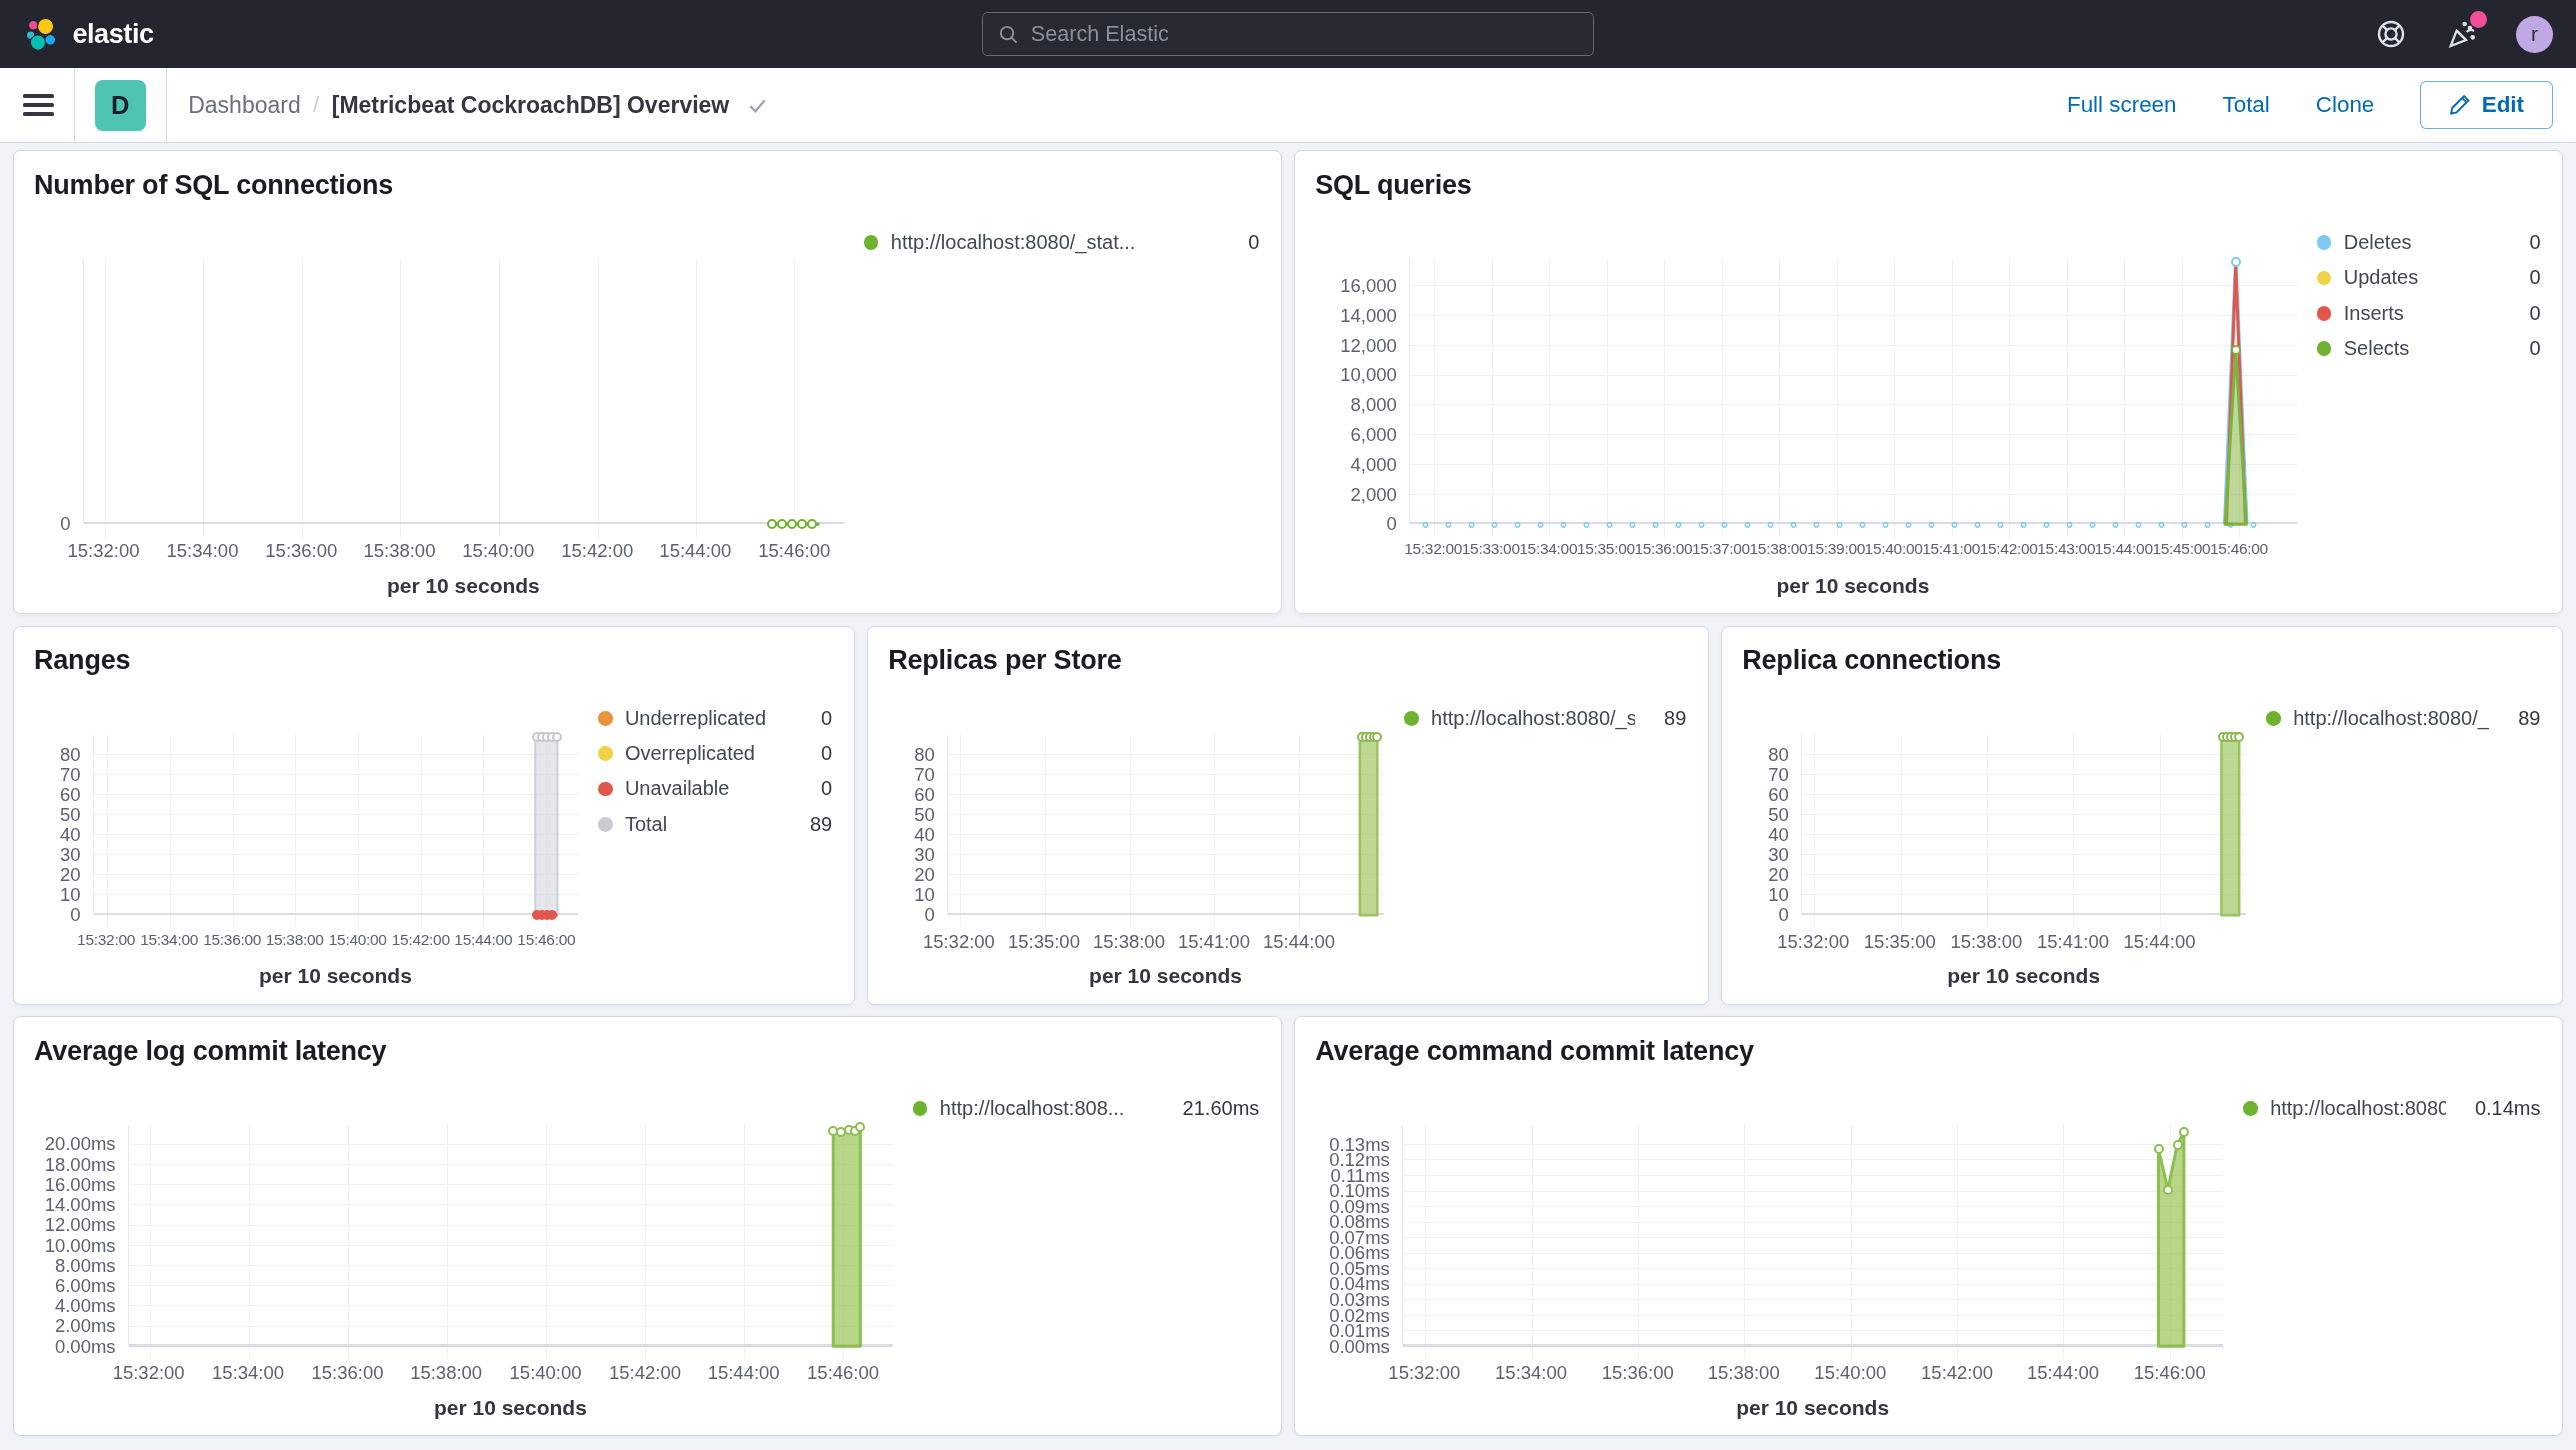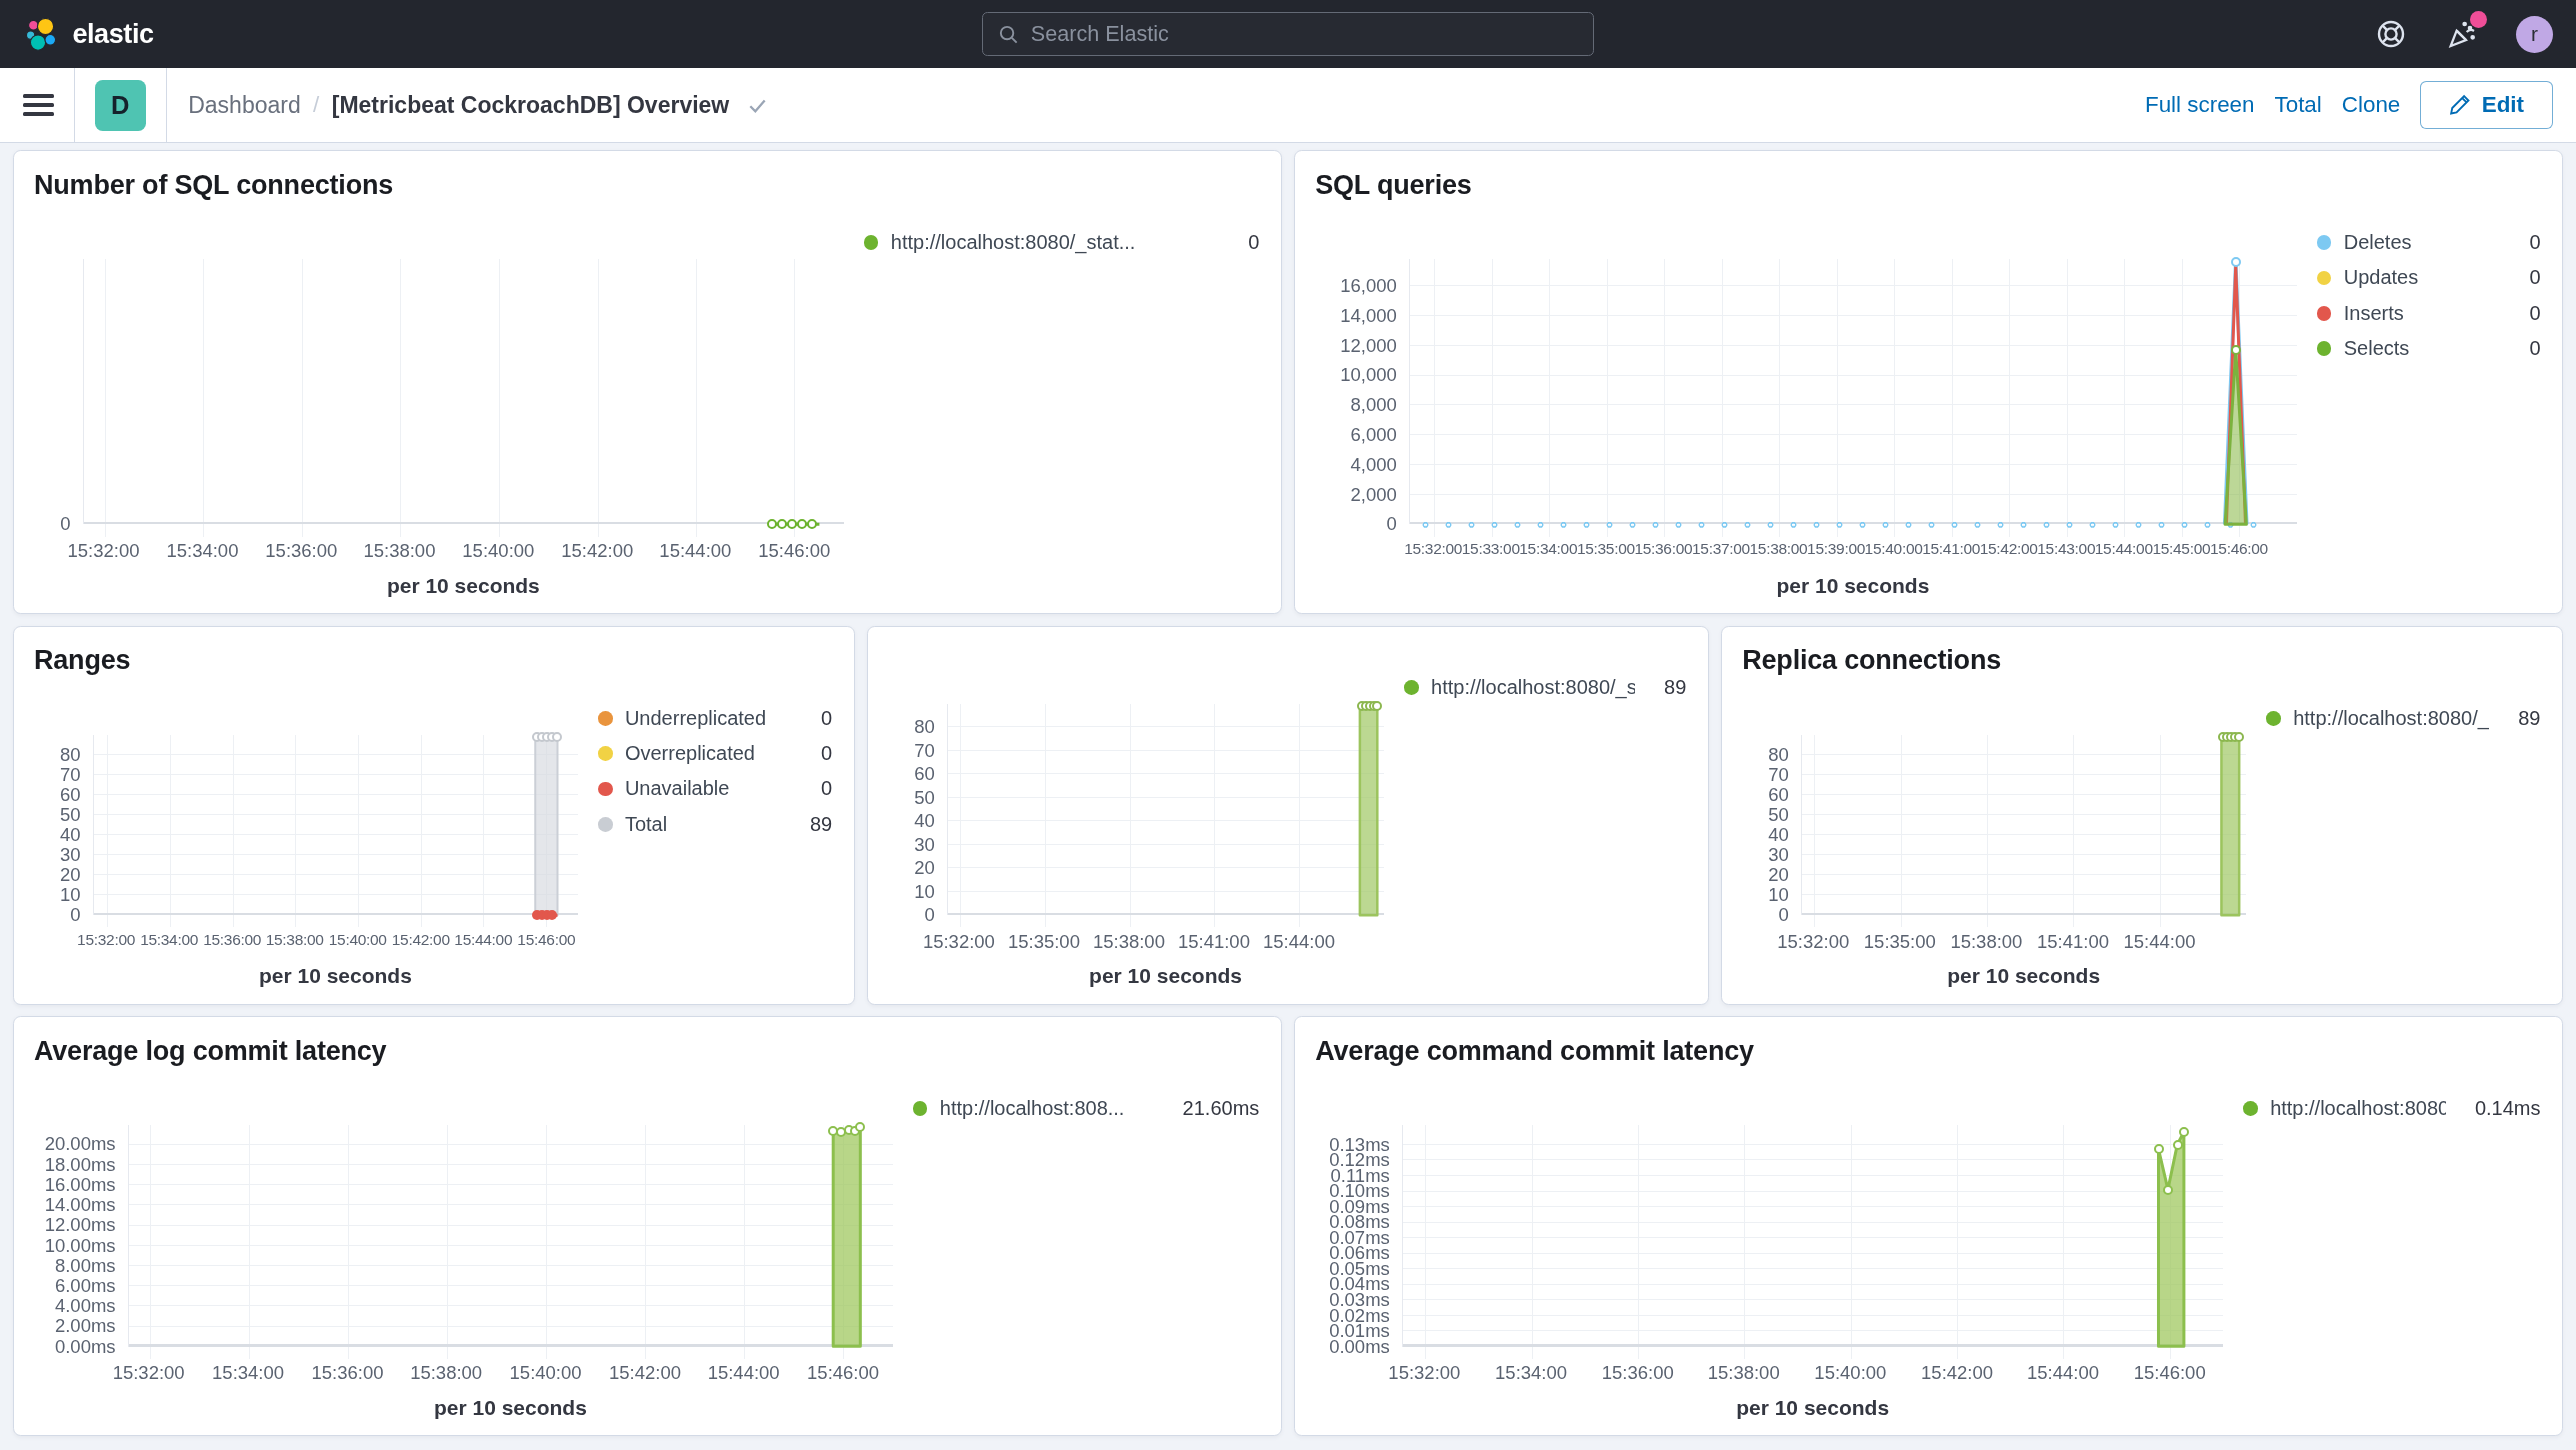--- a/index.html
+++ b/index.html
@@ -25,21 +25,21 @@
   .burger { width:31px; display:flex; flex-direction:column; gap:5.4px; cursor:pointer; margin-right:20px; }
   .burger span { height:3.9px; background:#343741; border-radius:1.5px; }
   .vdiv { width:0.8px; height:75px; background:#D3DAE6; }
   .dash-badge { width:51px; height:51px; margin:0 20px; border-radius:7.7px; background:#4FC4B2; color:#15222B;
     font-size:25.5px; font-weight:700; display:flex; align-items:center; justify-content:center; }
   .crumbs { display:flex; align-items:center; margin-left:21.6px; gap:12.4px; white-space:nowrap; }
   .crumb-root { color:#69707D; font-size:23px; }
   .crumb-sep { color:#C6CDD8; font-size:22.4px; }
   .crumb-title { color:#343741; font-size:23px; font-weight:600; }
   .check-ic { width:23px; height:23px; margin-left:4.6px; }
-  .tbar-right { margin-left:auto; display:flex; align-items:center; gap:20px; }
+  .tbar-right { margin-left:auto; display:flex; align-items:center; gap:46px; }
   .tlink { color:#006BB4; font-size:22.4px; font-weight:500; cursor:pointer; }
   .edit-btn { display:flex; align-items:center; gap:10.8px; color:#006BB4; font-size:22.4px; font-weight:600;
     border:1.5px solid rgba(0,107,180,0.55); border-radius:6.2px; padding:10px 28px; cursor:pointer; background:#fff; }
 
   
   .grid { padding:7px 13px 0; }
   .row { display:flex; gap:12.4px; margin-bottom:11.6px; }
   .row .panel { flex:1; }
   .row1 { height:464px; } .row2 { height:379px;border-radius:26px; } .row3 { height:420px; }
 
@@ -376,20 +376,21 @@
           <div class="legend-item">
             <span class="ldot" style="background: rgb(201, 205, 211);"></span>
             <span class="llabel">Total</span>
             <span class="lvalue">89</span>
           </div>
         </div>
       </div>
     </section>
 
     <section class="panel" style="--gutter:59px;--legend:38%">
+      <h3 class="panel-title">Replicas per Store</h3>
       <div class="chart-row">
         <div class="plot-wrap">
           <div class="plot-area">
             <div class="gutter">
                 <div class="ylab" style="bottom: 0%;">0</div>
                 <div class="ylab" style="bottom: 11.1111%;">10</div>
                 <div class="ylab" style="bottom: 22.2222%;">20</div>
                 <div class="ylab" style="bottom: 33.3333%;">30</div>
                 <div class="ylab" style="bottom: 44.4444%;">40</div>
                 <div class="ylab" style="bottom: 55.5556%;">50</div>

